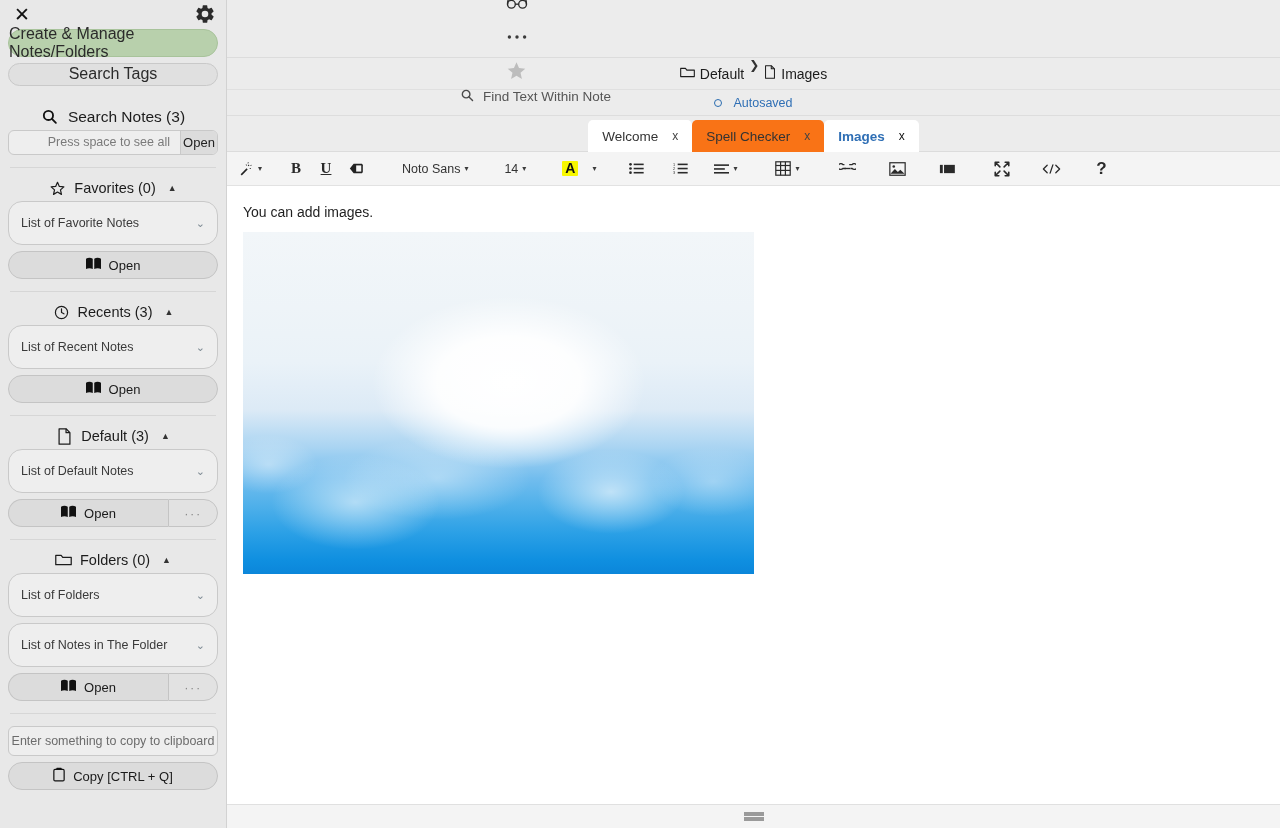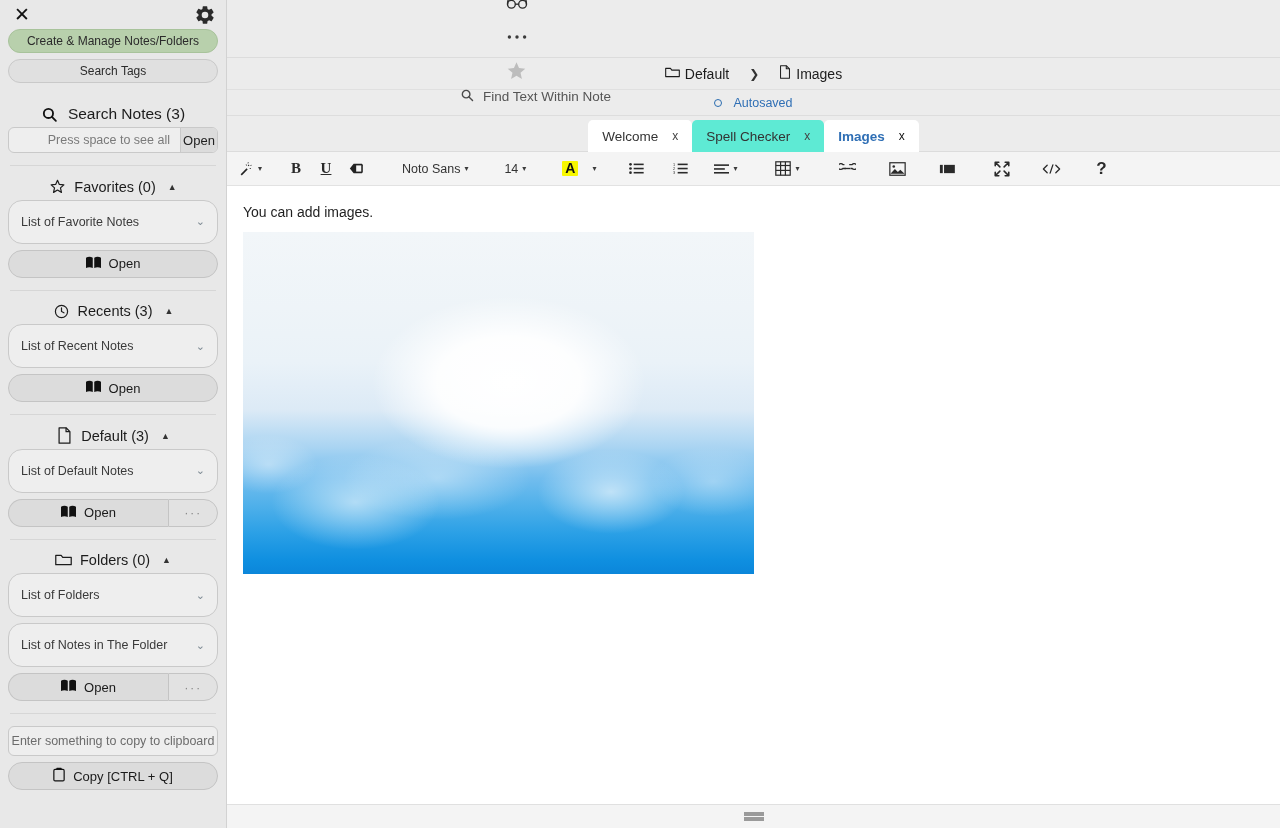--- a/index.html
+++ b/index.html
@@ -29,21 +29,21 @@
     display: flex; align-items: center; justify-content: center;
     cursor: pointer; color: #222;
   }
   .close-x { font-size: 19px; line-height: 1; font-weight: 400; color:#111; padding:2px 4px;}
   .gear { width: 22px; height: 22px; }
 
   .pill {
     display: flex; align-items: center; justify-content: center;
     height: 28px; border-radius: 14px;
     border: 1px solid #c9c9c9;
-    font-size: 12px; color: #2b2b2b;
+    font-size: 16px; color: #2b2b2b;
     cursor: pointer; margin-bottom: 6px;
     background: #e0e0e0;
     user-select: none;
   }
   .pill.green { background: #b8d0ac; border-color: #a8c39b; }
   .pill.grey  { background: #e0e0e0; }
 
   .sec-head {
     display: flex; align-items: center; justify-content: center;
     gap: 8px; height: 30px; margin-top: 8px; position: relative;
@@ -121,22 +121,22 @@
   .topbar-inner { display: flex; align-items: center; gap: 0; margin-left: 195px; flex-direction: column; }
   .tb-ico {
     width: 56px; height: 34px; display: flex; align-items: center; justify-content: center;
     cursor: pointer; color: #2a2a2a;
   }
   .tb-search { display: flex; align-items: center; gap: 9px; margin-left: 38px; cursor: text; }
   .tb-search .ph { font-size: 13.5px; color: #555; }
 
   .breadcrumb {
     height: 32px; background: #ececec; border-bottom: 1px solid #e0e0e0;
-    display: flex; align-items: center; justify-content: center;
-    gap: 18px; font-size: 14px; color: #1c1c1c;
+    display: flex; justify-content: center;
+    gap: 3px; font-size: 14px; color: #1c1c1c;
   }
   .breadcrumb .sep { color: #333; font-size: 12px; margin: 0 2px; }
   .breadcrumb .bc-item { display: inline-flex; align-items: center; gap: 5px; cursor: pointer; }
 
   .autosaved {
     height: 26px; background: #ececec; border-bottom: 1px solid #dddddd;
     display: flex; align-items: center; justify-content: center; gap: 11px;
   }
   .autosaved .dot-o {
     width: 8px; height: 8px; border: 1.6px solid #2b6cb0; border-radius: 50%;
@@ -151,21 +151,21 @@
     content: ""; position: absolute; left: 0; right: 0; bottom: 0; height: 1px;
     background: #dcdcdc;
   }
   .tab {
     height: 32px; display: flex; align-items: center; gap: 14px;
     padding: 0 14px; font-size: 13.5px; color: #333;
     border-radius: 5px 5px 0 0; cursor: pointer; position: relative; z-index: 1;
   }
   .tab .tabx { font-size: 12px; color: #444; }
   .tab.t0 { background: #ffffff; }
-  .tab.t1 { background: #5eead4; }
+  .tab.t1 { background: #f97316; }
   .tab.active { background: #ffffff; color: #2f6fb5; font-weight: 600;}
   .tab.active .tabx { color: #111; font-weight: 400;}
 
   .fmtbar {
     height: 34px; background: #f4f4f4; border-bottom: 1px solid #e2e2e2;
     display: flex; align-items: center; padding-left: 6px; gap: 0;
   }
   .fb {
     height: 30px; min-width: 30px; display: flex; align-items: center;
     justify-content: center; cursor: pointer; color: #2a2a2a; padding: 0 5px;

